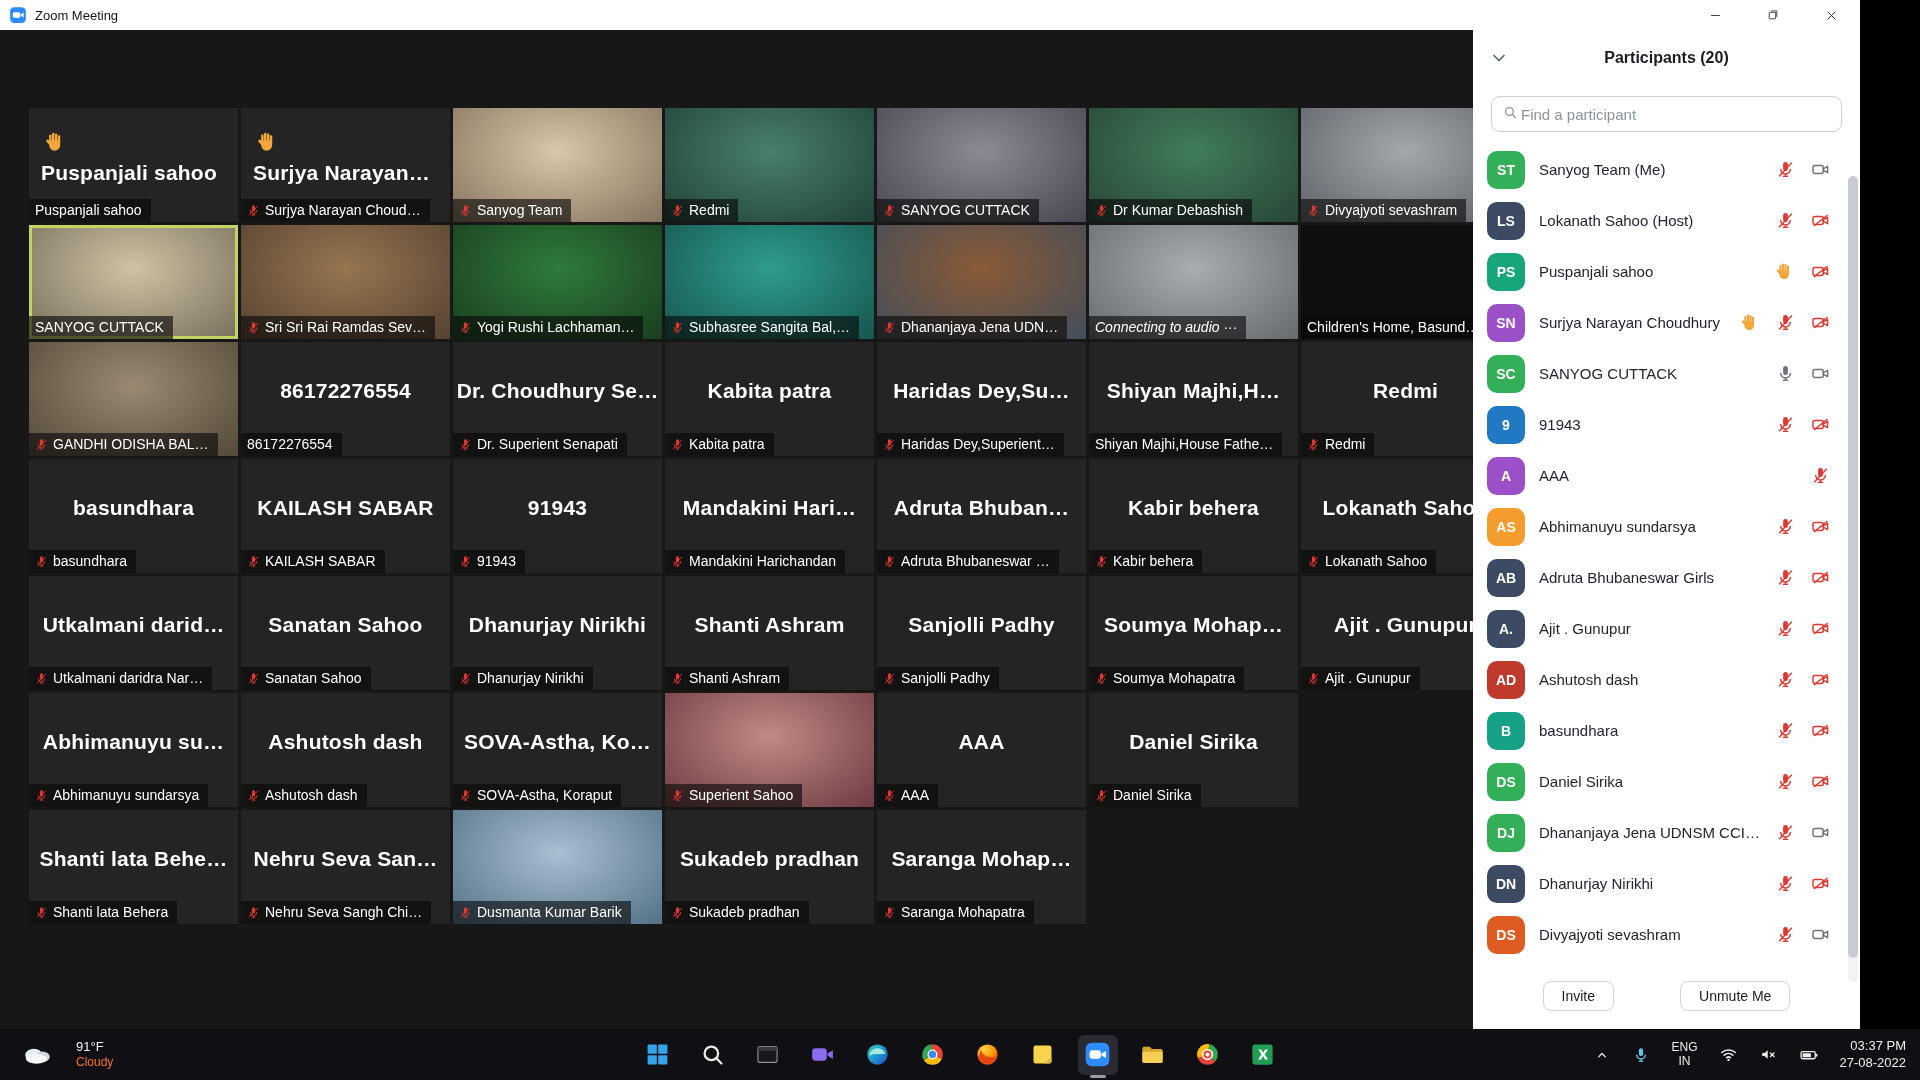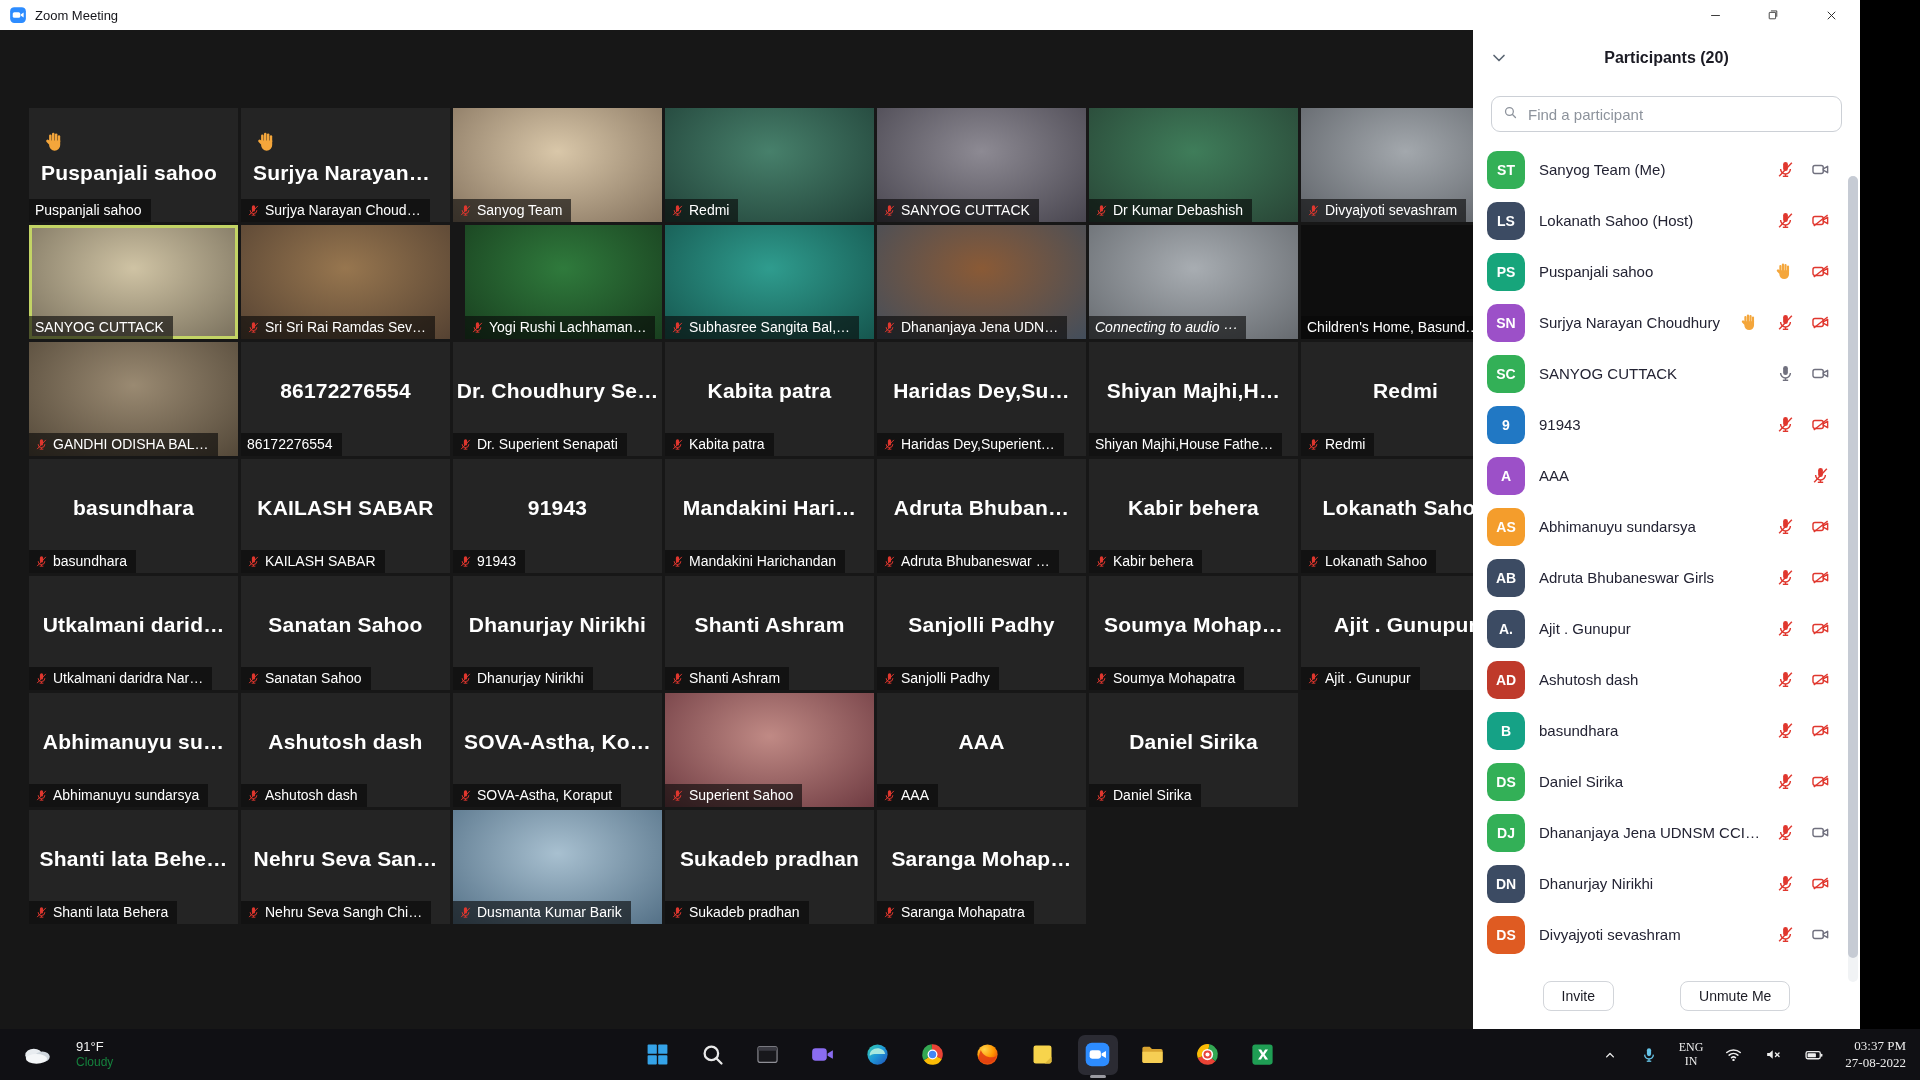--- a/index.html
+++ b/index.html
@@ -26,44 +26,44 @@
   .big-text{color:#fff;font-weight:bold;font-size:21px;letter-spacing:.2px;white-space:nowrap;}
   .tile-hand{margin:0 0 7px 2px;display:inline-flex;}
   .tile-label{position:absolute;left:0;bottom:0;background:rgba(8,8,8,.62);color:#fff;font-size:14px;padding:3px 9px 4px 6px;display:flex;align-items:center;gap:5px;max-width:94%;white-space:nowrap;overflow:hidden;}
   .lab-mic{display:inline-flex;flex:none;}
 
   
   .panel{width:387px;background:#fff;display:flex;flex-direction:column;position:relative;box-sizing:border-box;}
   .p-header{position:relative;height:56px;display:flex;align-items:center;justify-content:center;}
   .p-title{font-weight:bold;font-size:16px;color:#1b1b24;}
   .p-chev{position:absolute;left:16px;top:18px;display:inline-flex;}
-  .p-search{margin:10px 18px 8px;height:36px;border:1px solid #ccd0d6;border-radius:9px;display:flex;align-items:center;padding:0 10px;gap:7px;box-sizing:border-box;}
+  .p-search{margin:10px 18px 8px;height:36px;border:1px solid #ccd0d6;border-radius:9px;display:flex;align-items:center;padding:0 10px;box-sizing:border-box;}
   .p-search input{border:none;outline:none;flex:1;font-size:15px;color:#3c4043;font-family:"Liberation Sans",sans-serif;background:transparent;}
   .p-search input::placeholder{color:#8d939c;}
   .p-list{flex:1;overflow:hidden;padding-top:4px;}
   .p-row{height:51px;display:flex;align-items:center;padding:0 30px 0 14px;gap:14px;}
   .avatar{width:38px;height:38px;border-radius:10px;color:#fff;font-weight:bold;font-size:14px;display:flex;align-items:center;justify-content:center;flex:none;}
   .p-name{font-size:15px;color:#232333;white-space:nowrap;overflow:hidden;text-overflow:ellipsis;flex:1;}
   .p-icons{display:flex;gap:16px;align-items:center;flex:none;}
   .p-actions{display:flex;justify-content:center;gap:66px;padding:12px 0 18px;}
   .p-btn{border:1px solid #d2d5da;border-radius:8px;background:#fff;font-size:14px;color:#1b1b24;padding:6px 18px;font-family:"Liberation Sans",sans-serif;cursor:pointer;}
   .p-scrolltrack{position:absolute;right:2px;top:146px;width:10px;height:806px;background:#f1f3f5;border-radius:6px;}
   .p-scrollthumb{position:absolute;left:0;top:0;width:10px;height:97%;background:#c6cbd4;border-radius:6px;}
 
   
   .taskbar{position:absolute;left:0;bottom:0;width:1920px;height:51px;background:#101014;display:flex;align-items:center;}
   .tb-weather{position:absolute;left:12px;top:0;height:51px;display:flex;align-items:center;gap:22px;padding:0 8px;border-radius:6px;}
   .wx-text{display:flex;flex-direction:column;line-height:1.25;}
   .wx-temp{color:#f2f2f2;font-size:13px;}
-  .wx-cond{color:#15803d;font-size:12px;}
+  .wx-cond{color:#f97316;font-size:12px;}
   .tb-center{margin:0 auto;display:flex;gap:15px;align-items:center;}
   .tb-app{width:40px;height:40px;display:flex;align-items:center;justify-content:center;border-radius:7px;position:relative;}
   .tb-app.active{background:#2b2b33;}
   .tb-app.active::after{content:"";position:absolute;bottom:-3px;left:12px;width:16px;height:3px;border-radius:2px;background:#9b9ba2;}
-  .tb-tray{position:absolute;right:10px;top:0;height:51px;display:flex;align-items:center;gap:13px;font-family:Liberation Serif, serif;}
+  .tb-tray{position:absolute;right:10px;top:0;height:51px;display:flex;align-items:center;gap:13px;}
   .tray-item{display:flex;align-items:center;justify-content:center;border-radius:5px;padding:4px;}
   .lang{display:flex;flex-direction:column;align-items:center;color:#ededed;font-size:12px;line-height:1.15;}
   .clock{display:flex;flex-direction:column;align-items:flex-end;color:#ededed;font-size:13px;line-height:1.3;}
 </style>
 </head>
 <body>
 
 <div class="screen">
 
   <div class="titlebar">
@@ -257,21 +257,21 @@
                     <path d="M5.8 11.5a6.2 6.2 0 0 0 12.4 0" fill="none" stroke="#e0372e" stroke-width="1.8"></path>
                     <line x1="12" y1="17.7" x2="12" y2="20.2" stroke="#e0372e" stroke-width="1.8"></line>
                     <line x1="8.6" y1="20.6" x2="15.4" y2="20.6" stroke="#e0372e" stroke-width="1.8"></line>
                     <line x1="4" y1="20.5" x2="20" y2="3.5" stroke="#e0372e" stroke-width="1.8"></line>
                   </svg>
                 </span>
               </span>
       <span>Sri Sri Rai Ramdas Sev…</span>
     </div>
   </div>
-          <div class="tile t-video" style="background: radial-gradient(115% 140% at 50% 38%, rgb(47, 122, 60) 0%, rgb(18, 45, 22) 80%); margin-left: 12px;">
+          <div class="tile t-video" style="background: radial-gradient(115% 140% at 50% 38%, rgb(47, 122, 60) 0%, rgb(18, 45, 22) 80%);">
 
     <div class="tile-label">
       <span class="lab-mic">
                 <span style="display: inline-flex;">
                   <svg viewBox="0 0 24 24" width="13" height="13">
                     <rect x="9" y="2.5" width="6" height="11.5" rx="3" fill="#e0372e"></rect>
                     <path d="M5.8 11.5a6.2 6.2 0 0 0 12.4 0" fill="none" stroke="#e0372e" stroke-width="1.8"></path>
                     <line x1="12" y1="17.7" x2="12" y2="20.2" stroke="#e0372e" stroke-width="1.8"></line>
                     <line x1="8.6" y1="20.6" x2="15.4" y2="20.6" stroke="#e0372e" stroke-width="1.8"></line>
                     <line x1="4" y1="20.5" x2="20" y2="3.5" stroke="#e0372e" stroke-width="1.8"></line>

